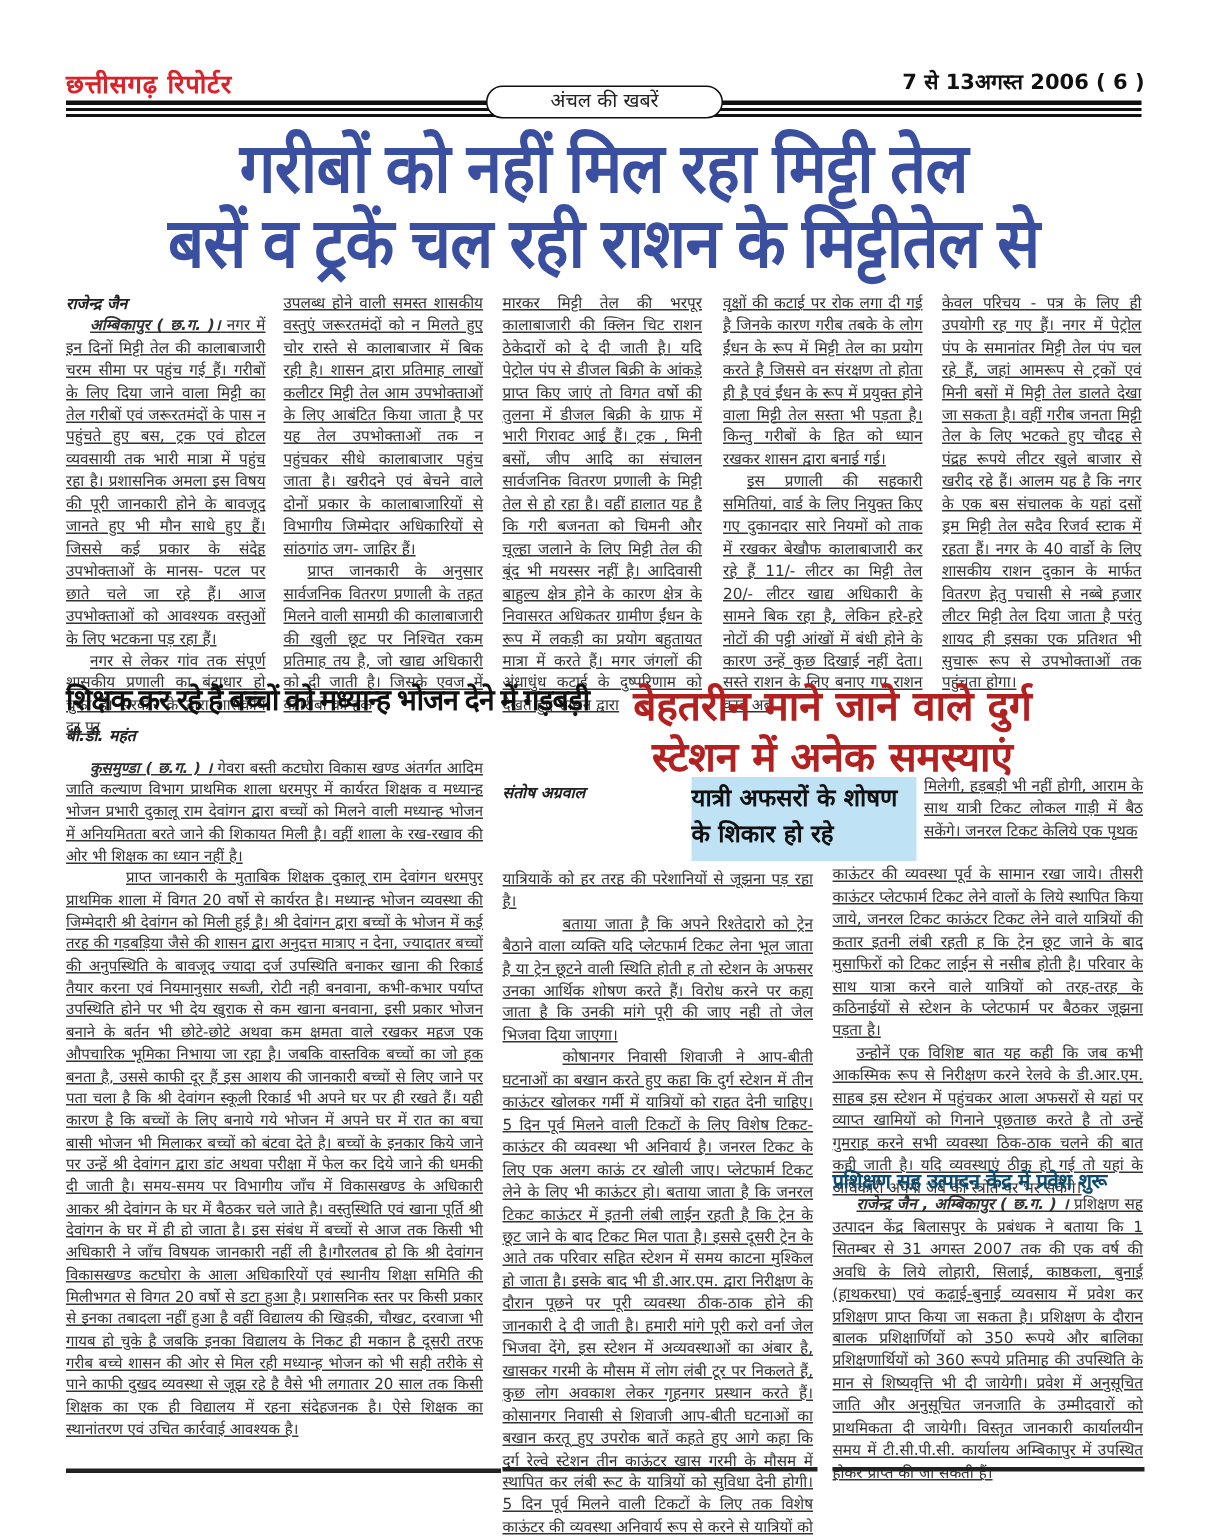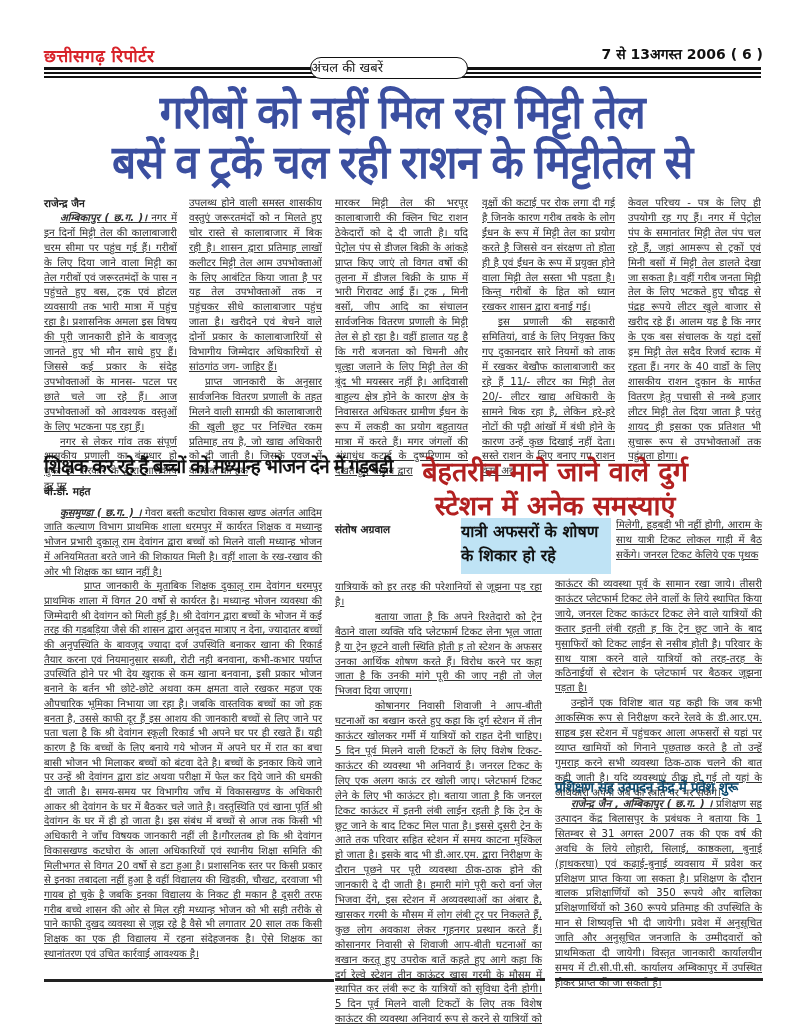--- a/index.html
+++ b/index.html
@@ -1,26 +1,26 @@
 <!DOCTYPE html>
 <html><head>
 <meta charset="utf-8">
 <style>
   html,body{margin:0;padding:0;background:#fff;}
   body{width:805px;height:1024px;position:relative;overflow:hidden;font-family:"DejaVu Sans",sans-serif;color:#222;}
   .abs{position:absolute;}
   .masthead{left:44px;top:44px;font-weight:bold;font-size:17px;color:#d8232a;letter-spacing:0.5px;}
   .dateline{right:42px;top:44px;font-size:14px;color:#111;font-weight:bold;}
   .rule{left:44px;right:44px;height:2px;background:#111;}
-  .section-tab{left:310px;top:57px;width:156px;height:20px;border:1.5px solid #111;border-radius:11px;background:#fff;font-size:13px;line-height:20px;}
+  .section-tab{left:324px;top:57px;width:156px;height:20px;border:1.5px solid #111;border-radius:11px;background:#fff;text-align:center;font-size:13px;line-height:20px;}
   .hl-main{left:30px;width:745px;text-align:center;color:#3b4fa0;font-weight:900;font-family:"Liberation Sans",sans-serif;font-size:46px;line-height:52px;letter-spacing:-0.5px;transform:scaleX(0.92);transform-origin:center;}
   .col{font-size:10.2px;line-height:14.9px;text-align:justify;color:#333;}
   .col p{margin:0;text-indent:16px;text-decoration:underline;}
   .col p.noind{text-indent:0;}
-  .byline{font-weight:bold;font-size:10.5px;color:#222;}
+  .byline{font-style:italic;font-weight:bold;font-size:10.5px;color:#222;}
   .place{font-style:italic;font-weight:bold;}
   .hl2{left:44px;top:452px;width:280px;font-size:19.5px;font-weight:bold;color:#111;white-space:nowrap;letter-spacing:-0.6px;font-family:"Liberation Sans",sans-serif;transform:scaleX(0.96);transform-origin:left;}
   .hl3{left:335px;top:455px;width:440px;text-align:center;color:#b22020;font-weight:bold;font-family:"DejaVu Serif",serif;font-size:27px;line-height:34px;}
   .callout{left:461px;top:518px;width:150px;height:54px;background:#bfe3f5;color:#111;font-weight:bold;font-size:16px;line-height:24px;text-align:left;padding-top:2px;}
   .sub-hl{left:555px;top:778px;width:230px;font-size:13.5px;font-weight:bold;color:#0c4a6e;white-space:nowrap;letter-spacing:-0.3px;}
   .endrule{height:3px;background:#222;}
 </style>
 </head>
 <body>
 

